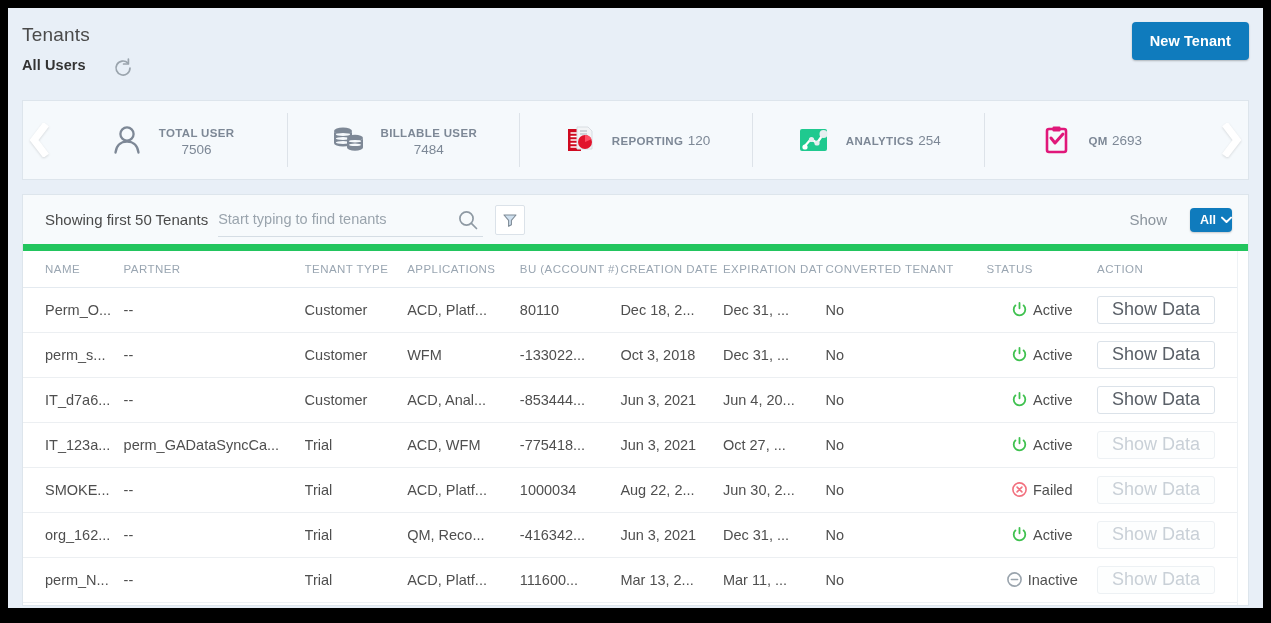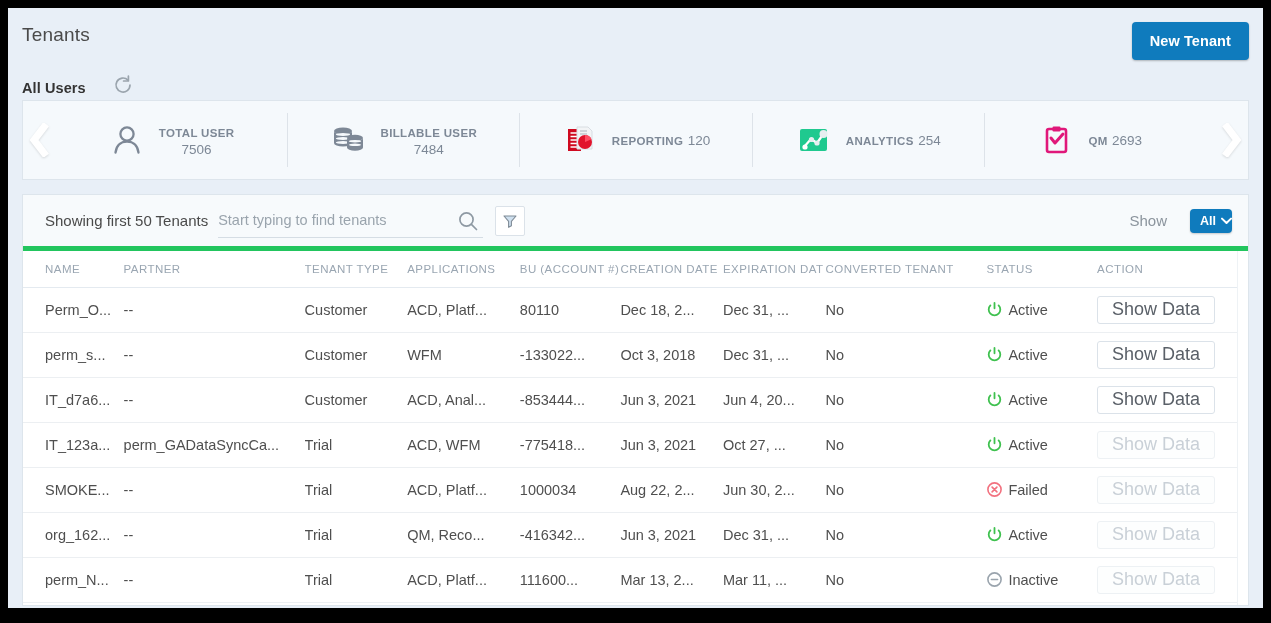--- a/index.html
+++ b/index.html
@@ -16,21 +16,21 @@
     background: #e8eff7;
     overflow: hidden;
   }
 
   
   .page-head { position: relative; height: 92px; padding: 14px 0 0 14px; }
   .page-title {
     font-size: 19px; color: #4a4a4a; font-weight: 400;
     letter-spacing: .2px; line-height: 26px;
   }
-  .subhead-row { display: flex; align-items: flex-end; gap: 26px; margin-top: 26px; }
+  .subhead-row { display: flex; align-items: flex-start; gap: 26px; margin-top: 9px; }
   .subhead-label { font-size: 14.5px; color: #333; font-weight: 700; letter-spacing: .1px; }
   .refresh-btn {
     width: 22px; height: 22px; cursor: pointer; display: block;
   }
   .new-tenant-btn {
     position: absolute; right: 14px; top: 14px;
     background: #0f7bbd; color: #fff; border: none; border-radius: 4px;
     font-family: "Liberation Sans", sans-serif;
     font-size: 14.5px; font-weight: 700;
     padding: 0 18px; height: 38px; cursor: pointer;
@@ -75,21 +75,21 @@
     border: 1px solid #dde5ec;
     height: 412px;
     display: flex; flex-direction: column;
     overflow: hidden;
   }
   .toolbar {
     height: 56px; flex: 0 0 56px;
     background: #f7fafc;
     display: flex; align-items: center;
     padding: 0 16px 0 22px;
-    border-bottom: 5px solid #22c55e;
+    border-bottom: 7px solid #22c55e;
   }
   .showing-txt { font-size: 15px; color: #4a4a4a; white-space: nowrap; }
   .search-box {
     margin-left: 10px; position: relative;
     width: 265px; height: 34px;
     border-bottom: 1px solid #d5dde4;
     display: flex; align-items: center;
   }
   .search-box input {
     border: none; outline: none; background: transparent;
@@ -136,21 +136,21 @@
   .c-partner   { width: 180px; }
   .c-type      { width: 102px; }
   .c-apps      { width: 112px; }
   .c-bu        { width: 100px; }
   .c-created   { width: 102px; }
   .c-expires   { width: 102px; }
   .c-converted { width: 160px; }
   .c-status    { width: 110px; }
   .c-action    { width: 150px; }
 
-  .status-cell { display: flex; align-items: center; gap: 5px; }
+  .status-cell { display: flex; align-items: center; gap: 5px; justify-content: center; }
   .status-txt { font-size: 14.5px; color: #4f4f4f; }
   .show-data-btn {
     border: 1px solid #dbe2e9; background: #fff; border-radius: 3px;
     font-family: "Liberation Sans", sans-serif;
     font-size: 18px; color: #5a6068;
     height: 28px; padding: 0 14px; cursor: pointer;
     white-space: nowrap;
   }
   .show-data-btn.disabled {
     color: #c9d0d7; border-color: #edf1f4; background: #fdfefe; cursor: default;

